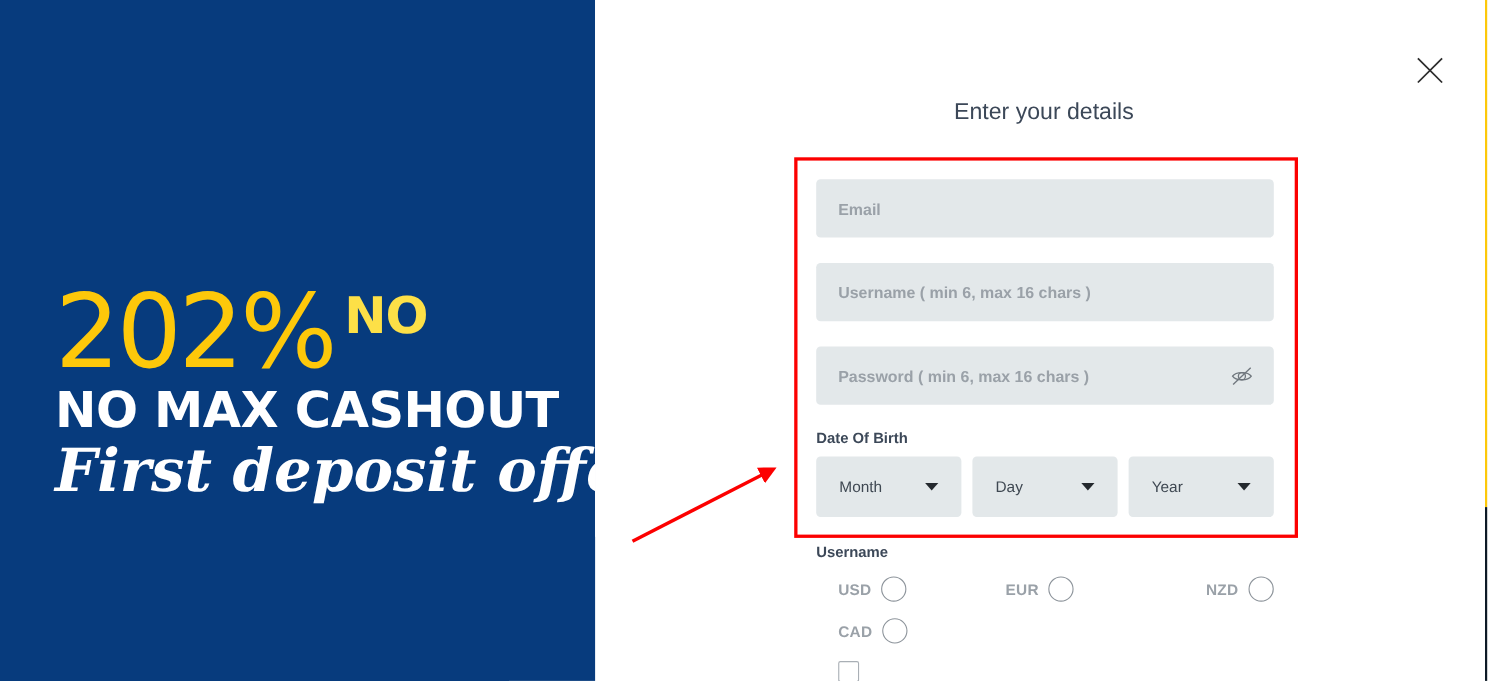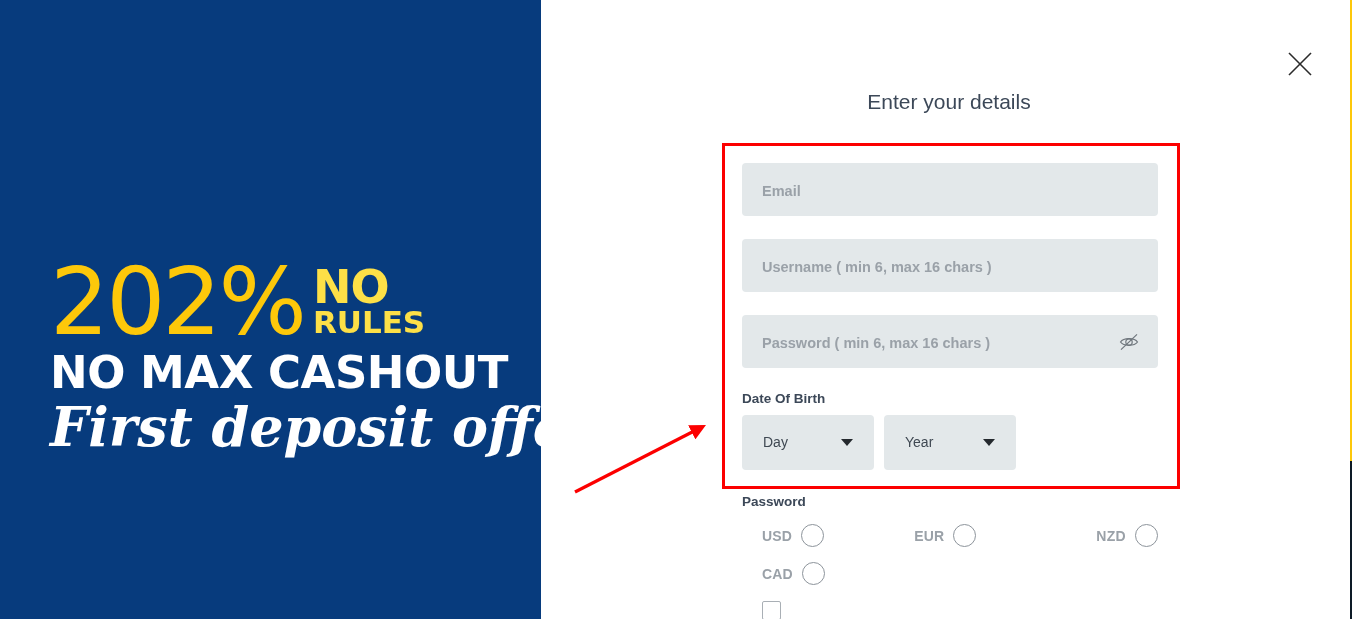--- a/index.html
+++ b/index.html
@@ -295,21 +295,20 @@
 </style>
 </head>
 <body>
 
 <div id="promo-banner">
   <div id="promo-stack">
     <div class="promo-row1">
       <div id="promo-percent">202%</div>
       <div id="promo-norules">
         <span id="promo-no">NO</span>
-        <span id="promo-rules">RULES</span>
       </div>
     </div>
     <div id="promo-cashout">NO MAX CASHOUT</div>
     <div id="promo-firstdeposit">First deposit offer</div>
   </div>
 </div>
 
 <div id="form-panel">
 
   <button id="close-button" aria-label="Close">
@@ -339,31 +338,35 @@
           <circle cx="11" cy="11" r="3.2" fill="none" stroke="#6f767d" stroke-width="1.2"></circle>
           <line x1="3" y1="18.6" x2="19" y2="3.4" stroke="#6f767d" stroke-width="1.2"></line>
         </svg>
       </button>
     </div>
 
     <div class="section-label">Date Of Birth</div>
 
     <div id="dob-row">
       <div class="dob-select">
+        <span class="dob-label">Month</span>
+        <span class="caret"></span>
+      </div>
+      <div class="dob-select">
         <span class="dob-label">Day</span>
         <span class="caret"></span>
       </div>
       <div class="dob-select">
         <span class="dob-label">Year</span>
         <span class="caret"></span>
       </div>
     </div>
 
     <div id="currency-block">
-      <div class="section-label">Password</div>
+      <div class="section-label">Username</div>
 
       <div class="currency-row">
         <div class="currency-option cur-usd">
           <span class="cur-label">USD</span>
           <span class="radio"></span>
         </div>
         <div class="currency-option cur-eur">
           <span class="cur-label">EUR</span>
           <span class="radio"></span>
         </div>

